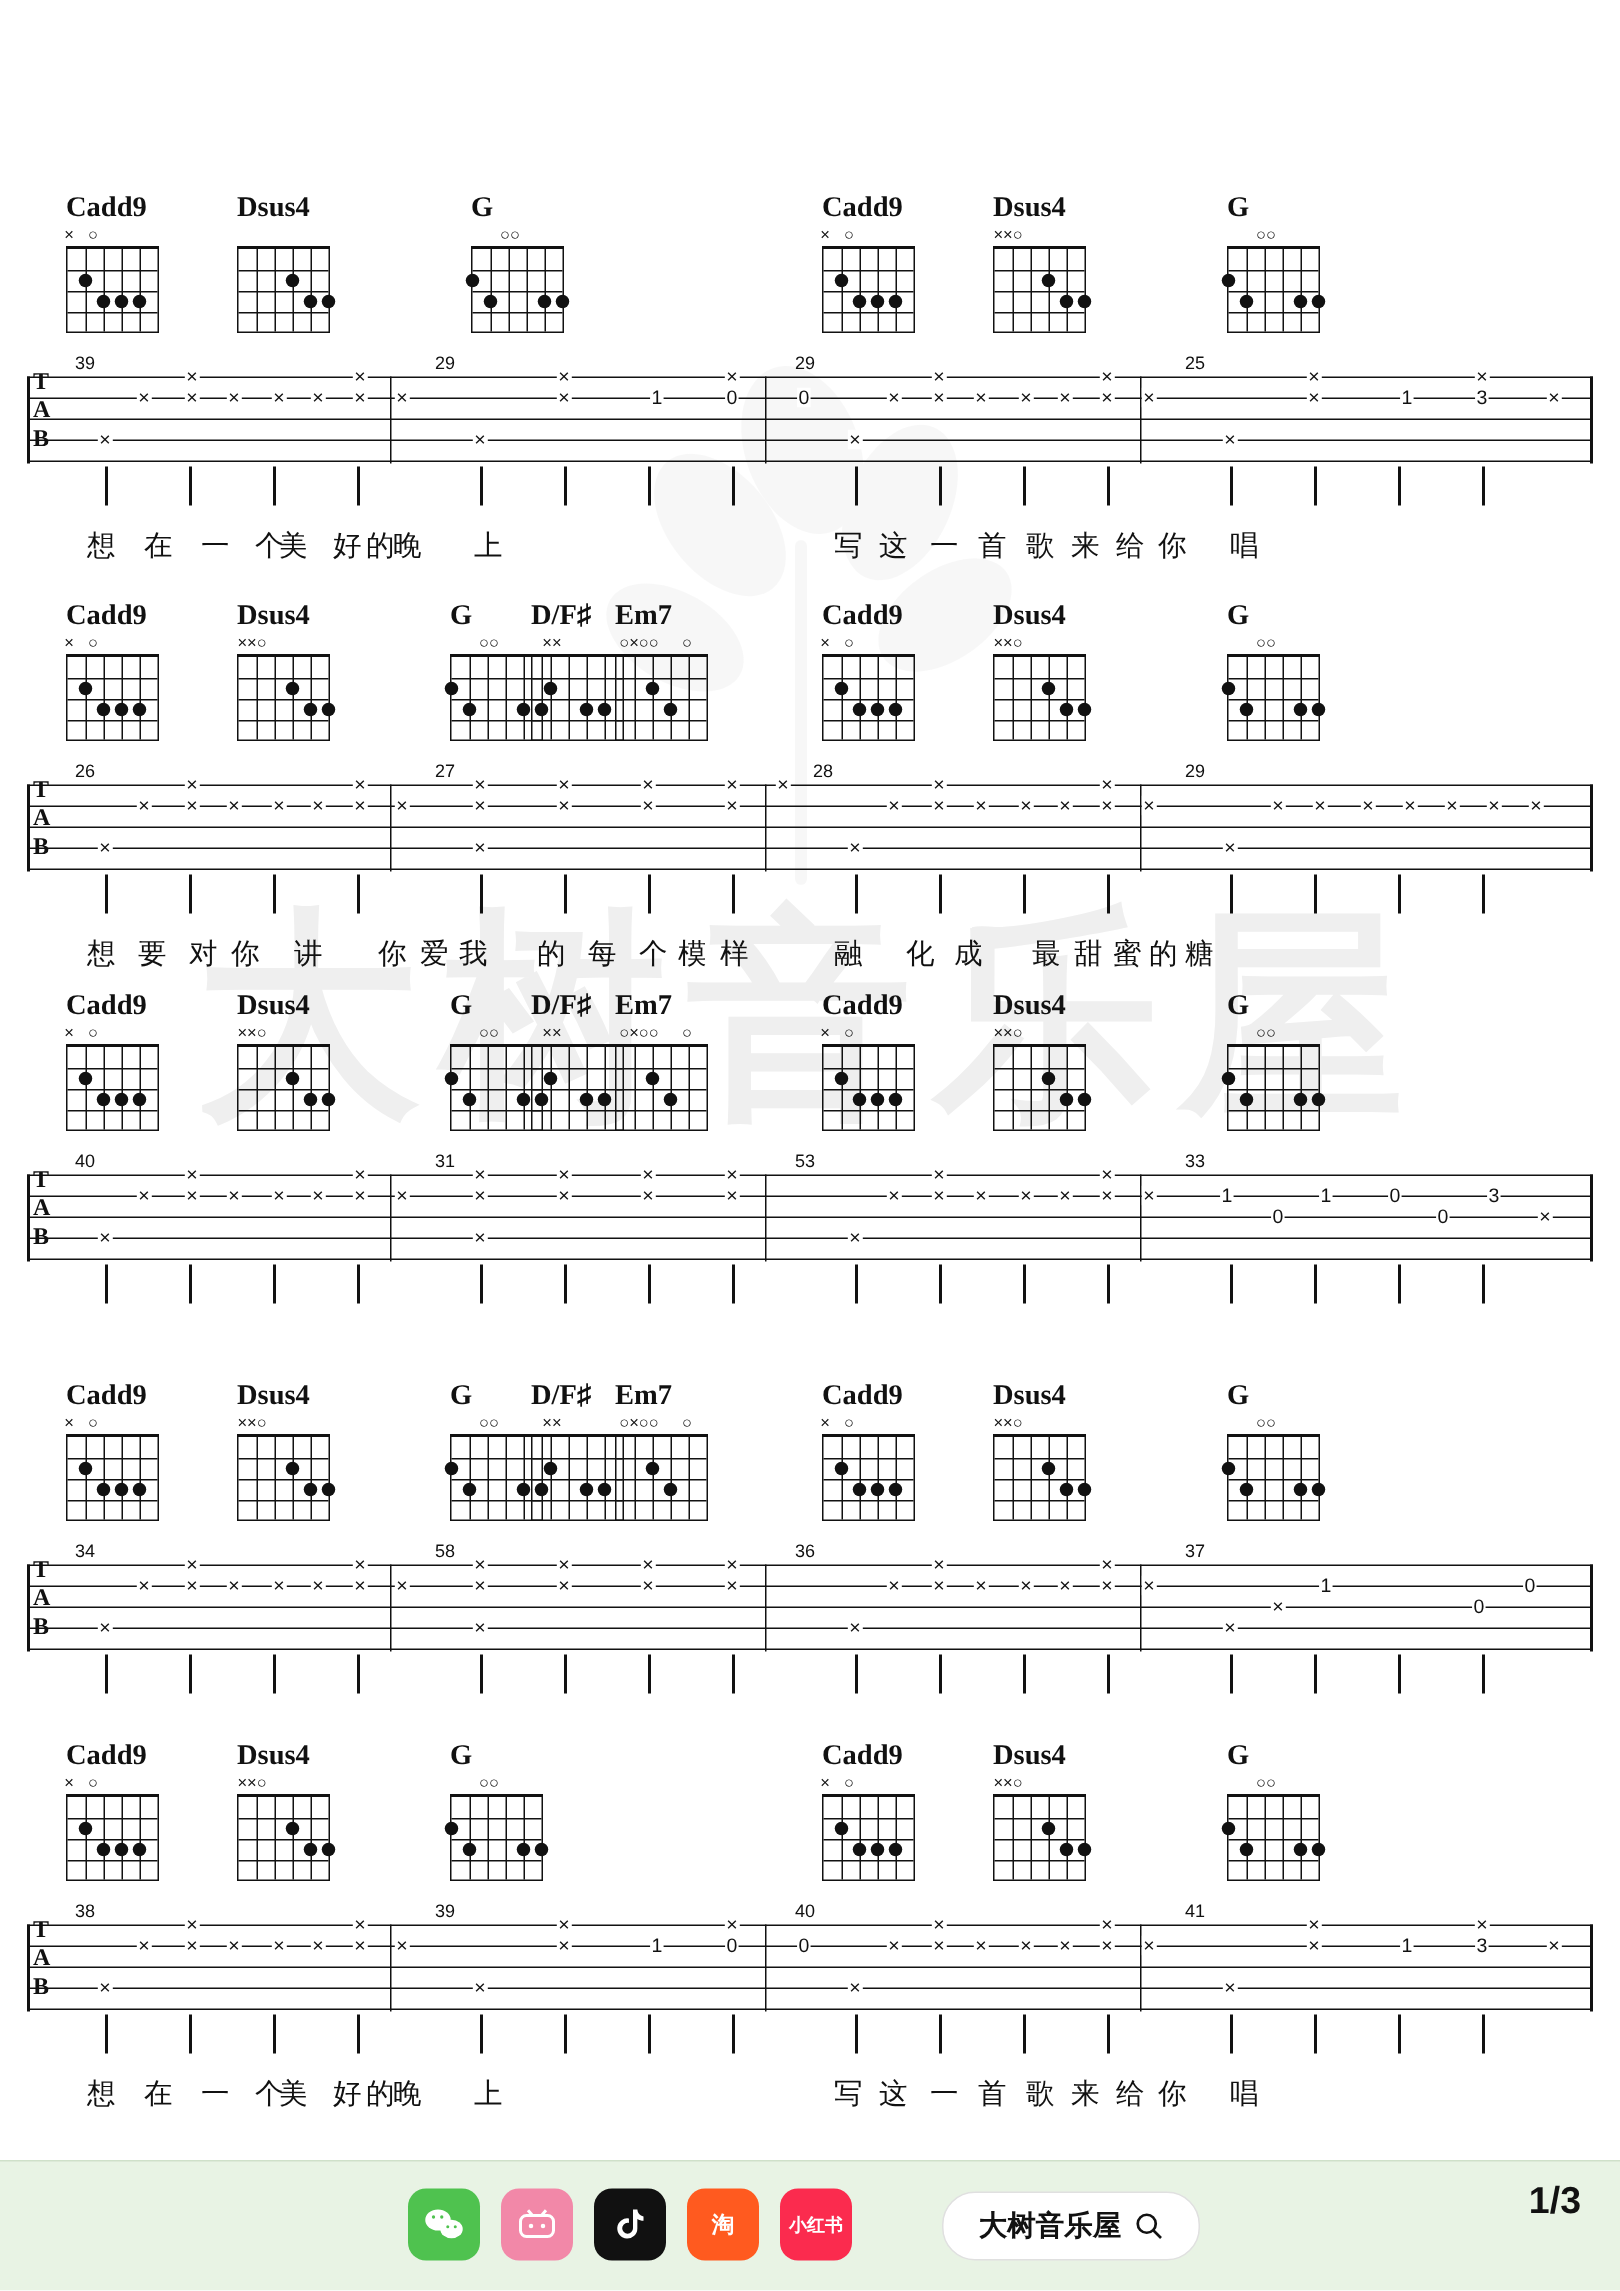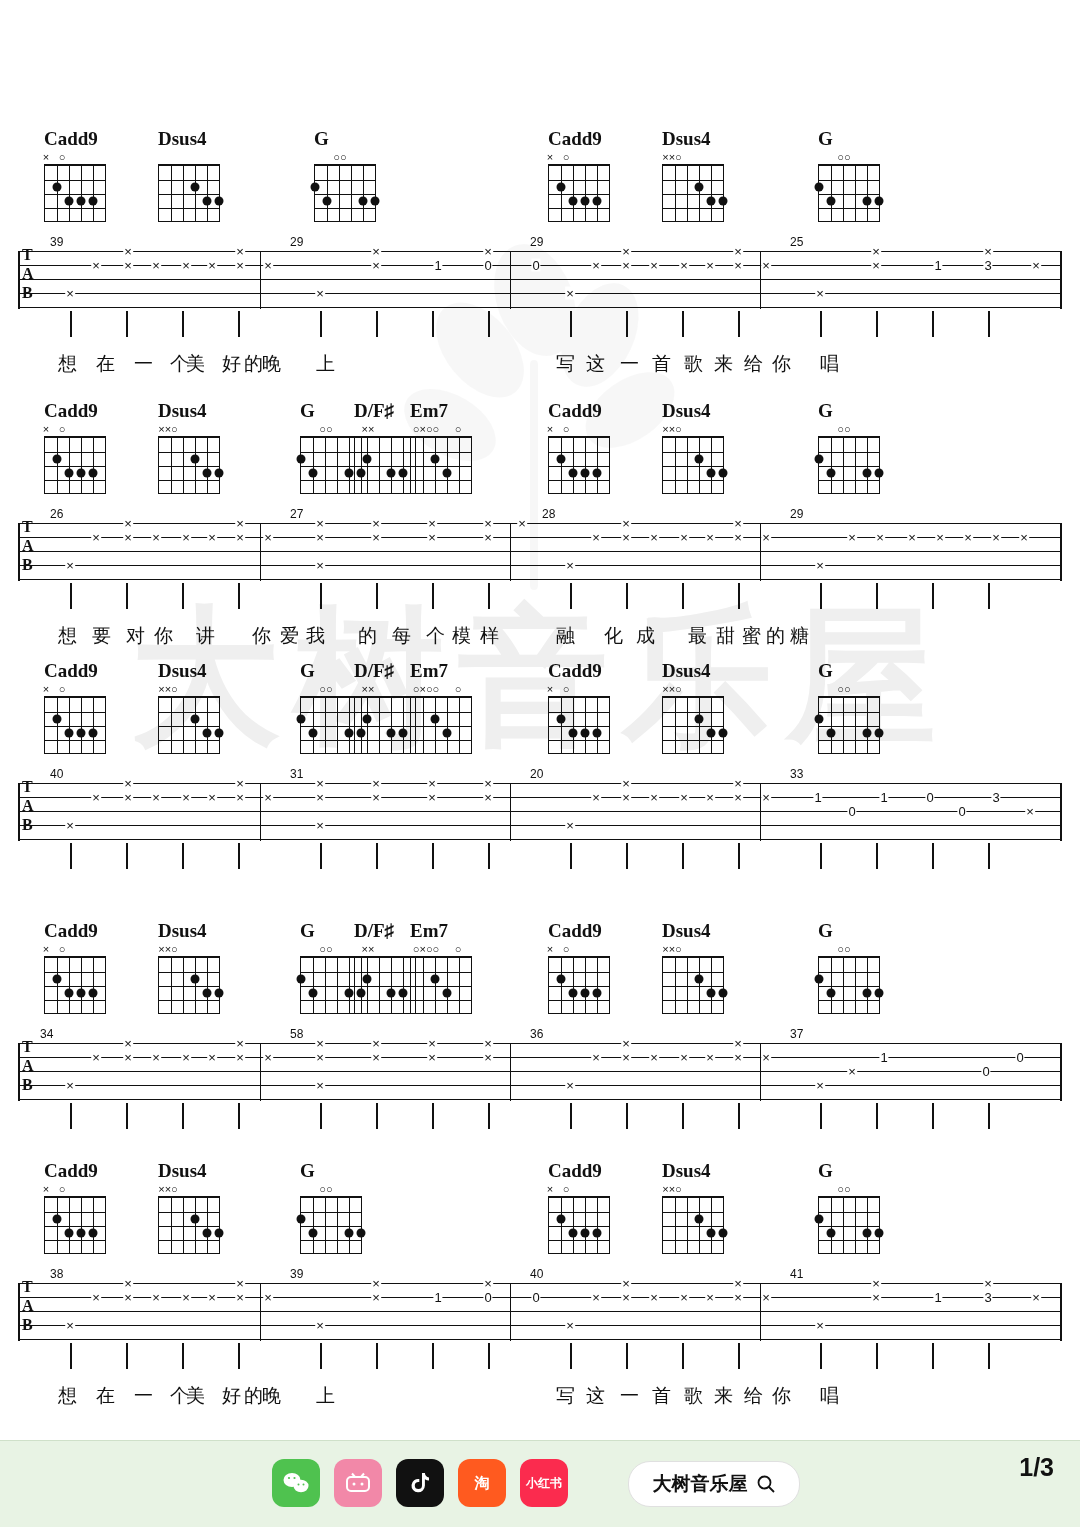--- a/index.html
+++ b/index.html
@@ -800,21 +800,21 @@
             <div class="ln" style="top: 56px;"></div>
             <div class="edge" style="left: 0px;"></div>
             <div class="edge" style="left: 1042px;"></div>
             <div class="bar" style="left: 242px;"></div>
             <div class="bar" style="left: 492px;"></div>
             <div class="bar" style="left: 742px;"></div>
           </div>
           <div class="tabletters">T<br>A<br>B</div>
           <div class="measnum" style="left: 50px; top: 2px;">40</div>
           <div class="measnum" style="left: 290px; top: 2px;">31</div>
-          <div class="measnum" style="left: 530px; top: 2px;">20</div>
+          <div class="measnum" style="left: 530px; top: 2px;">53</div>
           <div class="measnum" style="left: 790px; top: 2px;">33</div>
           <div class="tabmark" style="left: 128px; top: 18px;">×</div>
           <div class="tabmark" style="left: 240px; top: 18px;">×</div>
           <div class="tabmark" style="left: 320px; top: 18px;">×</div>
           <div class="tabmark" style="left: 376px; top: 18px;">×</div>
           <div class="tabmark" style="left: 432px; top: 18px;">×</div>
           <div class="tabmark" style="left: 488px; top: 18px;">×</div>
           <div class="tabmark" style="left: 626px; top: 18px;">×</div>
           <div class="tabmark" style="left: 738px; top: 18px;">×</div>
           <div class="tabmark" style="left: 96px; top: 32px;">×</div>
@@ -1023,21 +1023,21 @@
             <div class="ln" style="top: 28px;"></div>
             <div class="ln" style="top: 42px;"></div>
             <div class="ln" style="top: 56px;"></div>
             <div class="edge" style="left: 0px;"></div>
             <div class="edge" style="left: 1042px;"></div>
             <div class="bar" style="left: 242px;"></div>
             <div class="bar" style="left: 492px;"></div>
             <div class="bar" style="left: 742px;"></div>
           </div>
           <div class="tabletters">T<br>A<br>B</div>
-          <div class="measnum" style="left: 40px; top: 2px;">34</div>
+          <div class="measnum" style="left: 50px; top: 2px;">34</div>
           <div class="measnum" style="left: 290px; top: 2px;">58</div>
           <div class="measnum" style="left: 530px; top: 2px;">36</div>
           <div class="measnum" style="left: 790px; top: 2px;">37</div>
           <div class="tabmark" style="left: 128px; top: 18px;">×</div>
           <div class="tabmark" style="left: 240px; top: 18px;">×</div>
           <div class="tabmark" style="left: 320px; top: 18px;">×</div>
           <div class="tabmark" style="left: 376px; top: 18px;">×</div>
           <div class="tabmark" style="left: 432px; top: 18px;">×</div>
           <div class="tabmark" style="left: 488px; top: 18px;">×</div>
           <div class="tabmark" style="left: 626px; top: 18px;">×</div>

